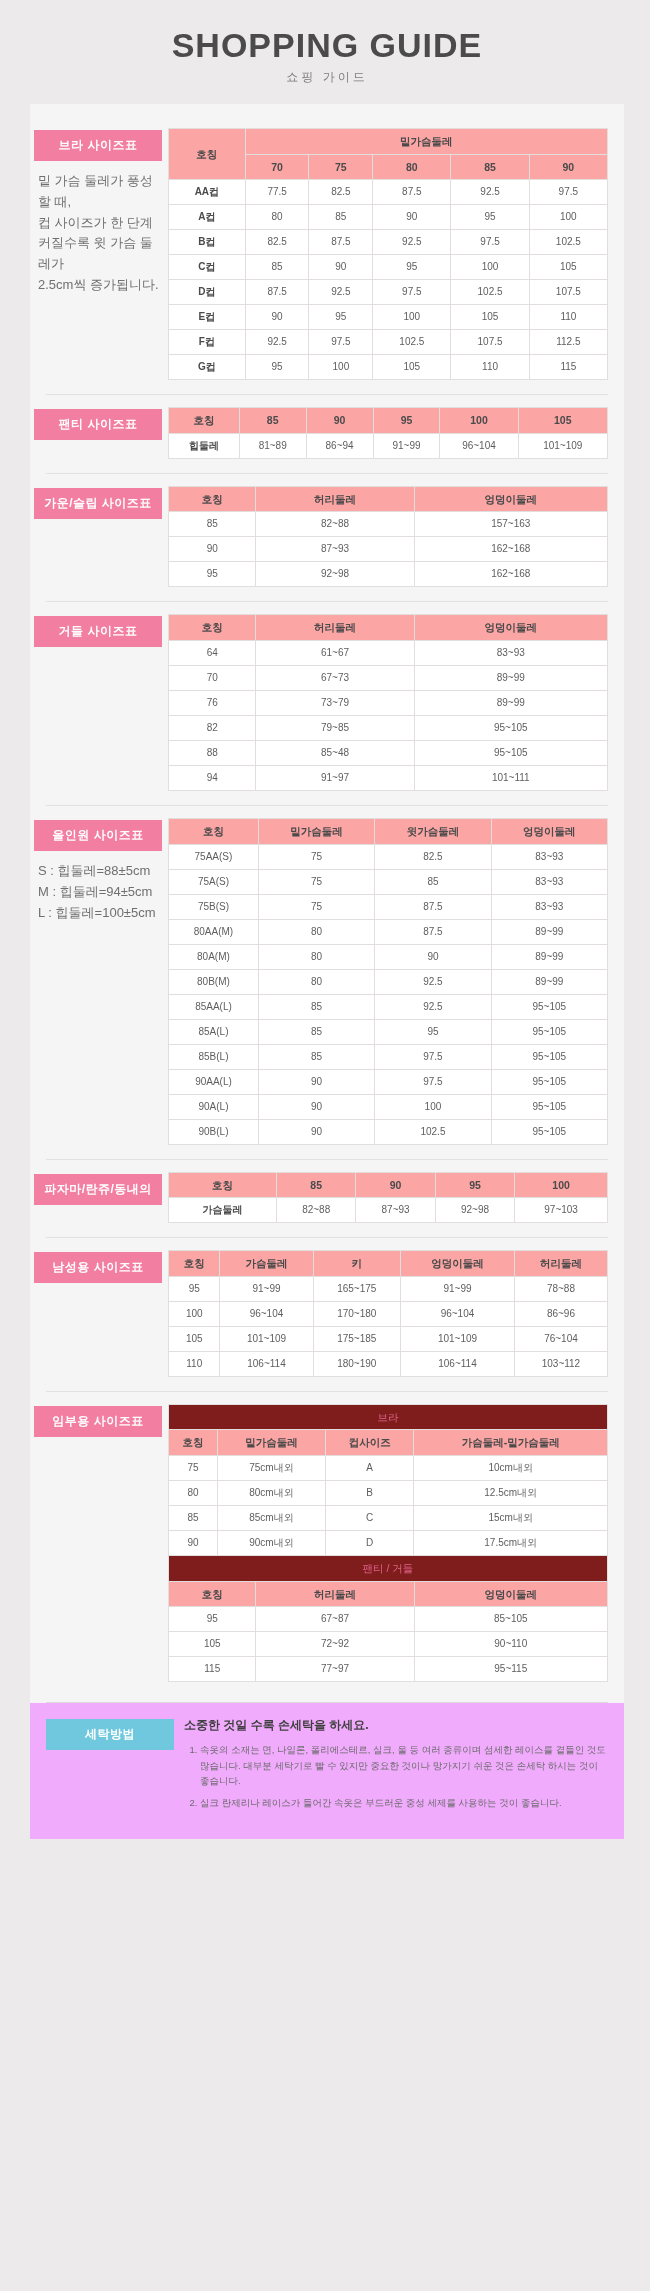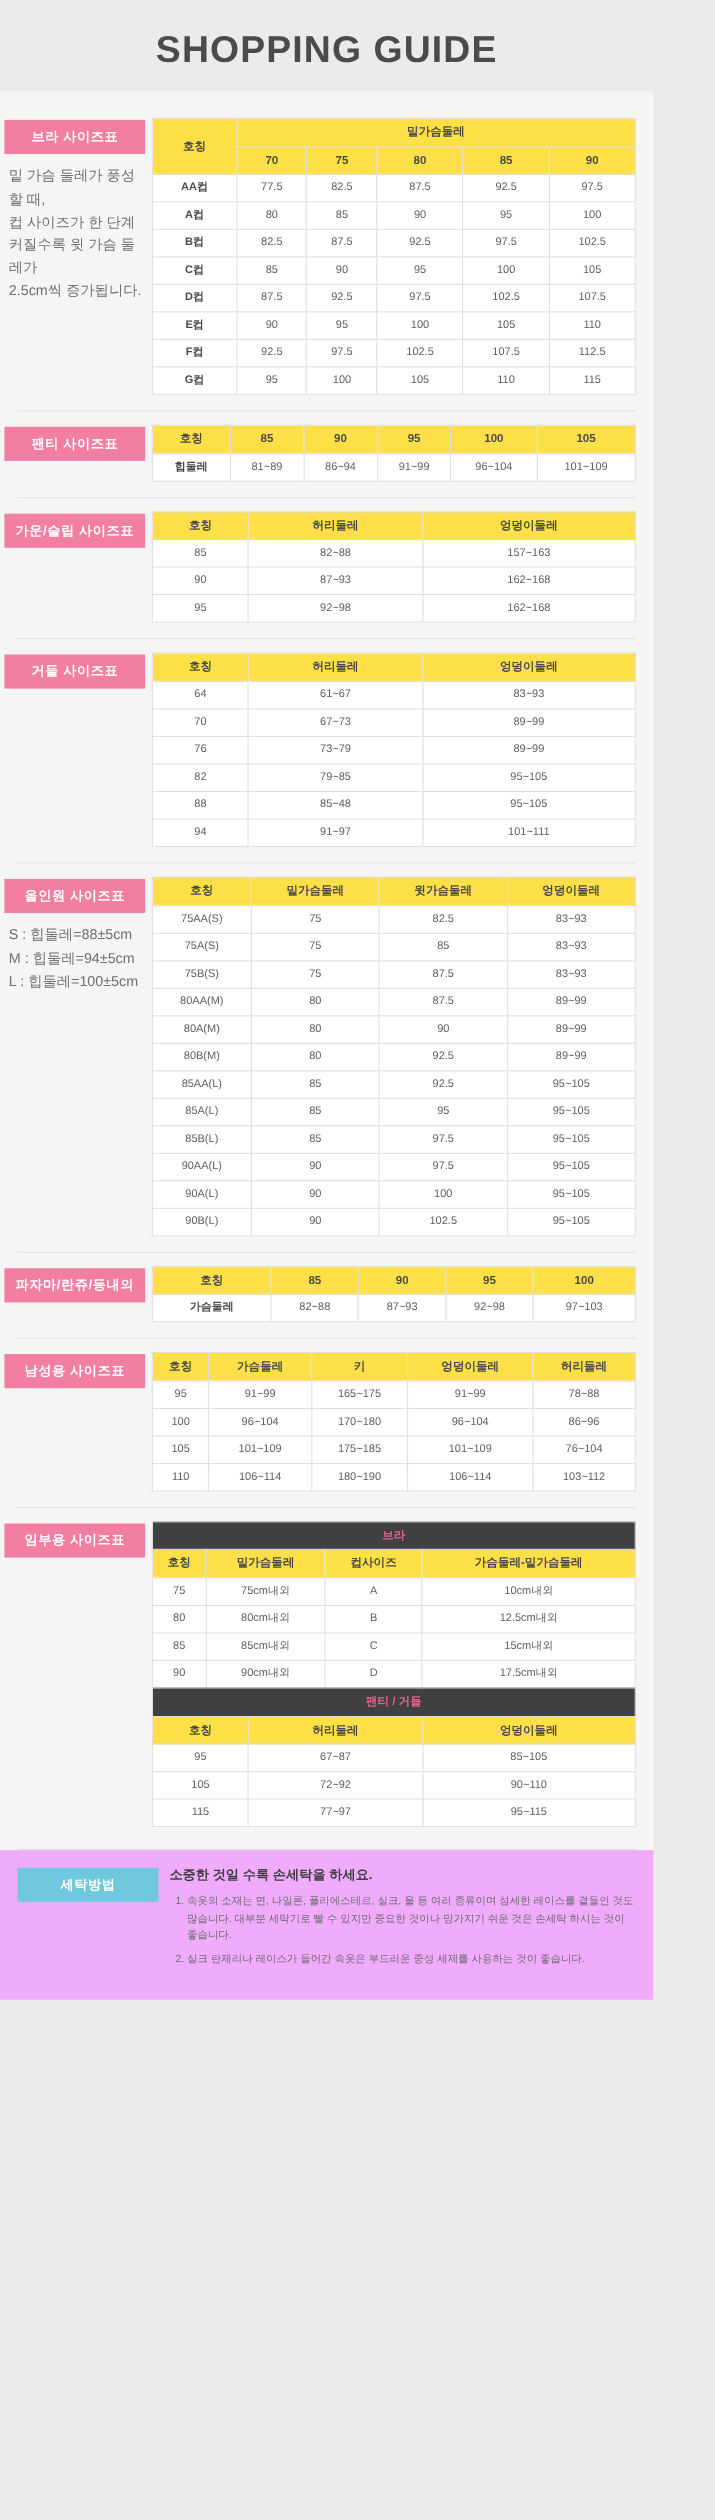--- a/index.html
+++ b/index.html
@@ -4,21 +4,21 @@
 <style>
   * { box-sizing: border-box; }
   html, body { margin:0; padding:0; }
   body {
     width: 650px;
     background: #eceaea;
     font-family: "Liberation Sans", sans-serif;
     color: #4a4a4a;
     font-size: 11px;
   }
-  .page { width: 594px; background:#eceaea; padding-bottom: 10px; }
+  .page { width: 594px; background:#eceaea; padding-bottom: 10px; margin-left: 30px; }
 
   
   .header { padding: 26px 0 18px 0; text-align:center; }
   .header h1 {
     margin: 0;
     font-size: 34px;
     letter-spacing: 1px;
     font-weight: bold;
     color: #4b4b4b;
     font-family: "Liberation Sans", sans-serif;
@@ -59,27 +59,27 @@
   th, td {
     border: 1px solid #e2dede;
     text-align:center;
     font-size: 10px;
     color:#5e5e5e;
     padding: 6px 2px;
     font-weight: normal;
     line-height: 1.2;
   }
   thead th {
-    background:#fde047;
+    background:#fca5a5;
     font-weight: bold;
     color:#4a4a4a;
     font-size: 10.5px;
   }
   tbody td.rowhead { font-weight:bold; color:#4a4a4a; }
-  .pinkrow th { background:#404040; color:#e0638c; font-weight:bold; }
+  .pinkrow th { background:#7f1d1d; color:#e0638c; font-weight:normal; }
 
   .divider { height:1px; background:#e4e1e1; margin: 0 16px; }
 
   
   .bra-head-top th { border-bottom:1px solid #e2dede; }
 
   
   .wash { display:flex; align-items:flex-start; padding: 14px 16px 22px 16px; background:#f0abfc; }
   .wash .txt { flex:1 1 auto; padding-left: 10px; }
   .wash h3 { margin:0 0 8px 0; font-size:12px; color:#3f3f3f; }
@@ -87,20 +87,21 @@
   .wash li { font-size:9.5px; color:#6b6b6b; line-height:1.65; margin-bottom:6px; }
   .topline { height:1px; background:#dddada; margin: 6px 16px 0 16px; }
 </style>
 </head>
 <body>
 
 <div class="page">
 
   <div class="header">
     <h1>SHOPPING GUIDE</h1>
+    <div class="sub">쇼핑 가이드</div>
   </div>
 
   <div class="content">
 
     <div class="section">
       <div class="labelcol">
         <span class="tag">브라 사이즈표</span>
         <div class="note" style="white-space:pre-line;">밑 가슴 둘레가 풍성할 때,
 컵 사이즈가 한 단계
 커질수록 윗 가슴 둘레가

